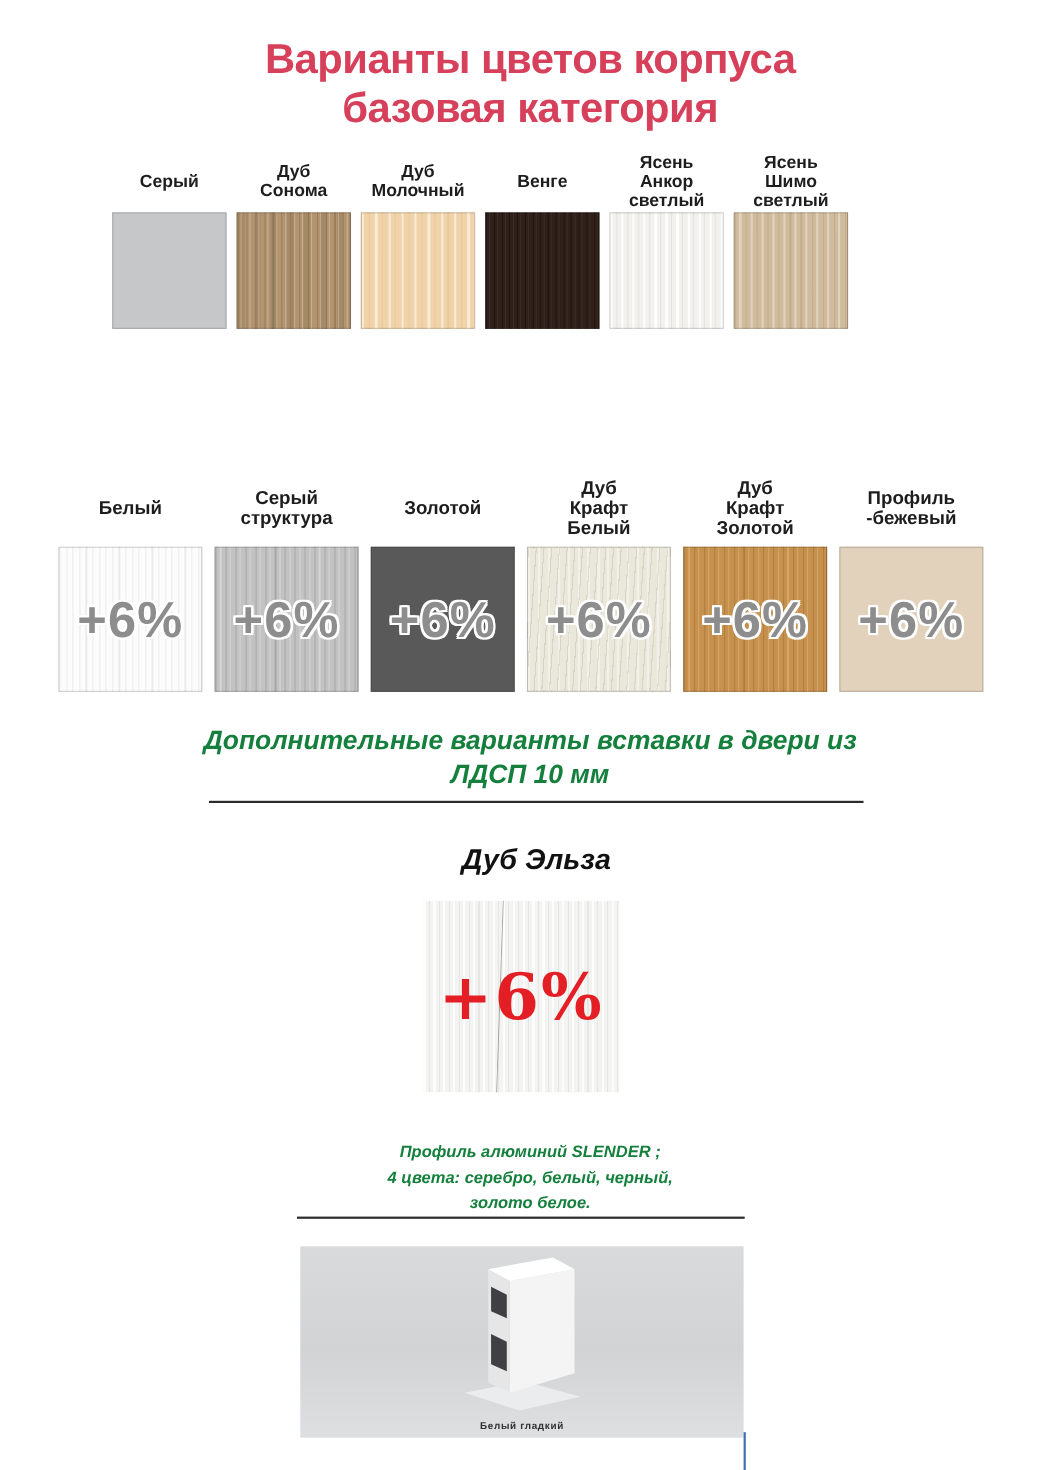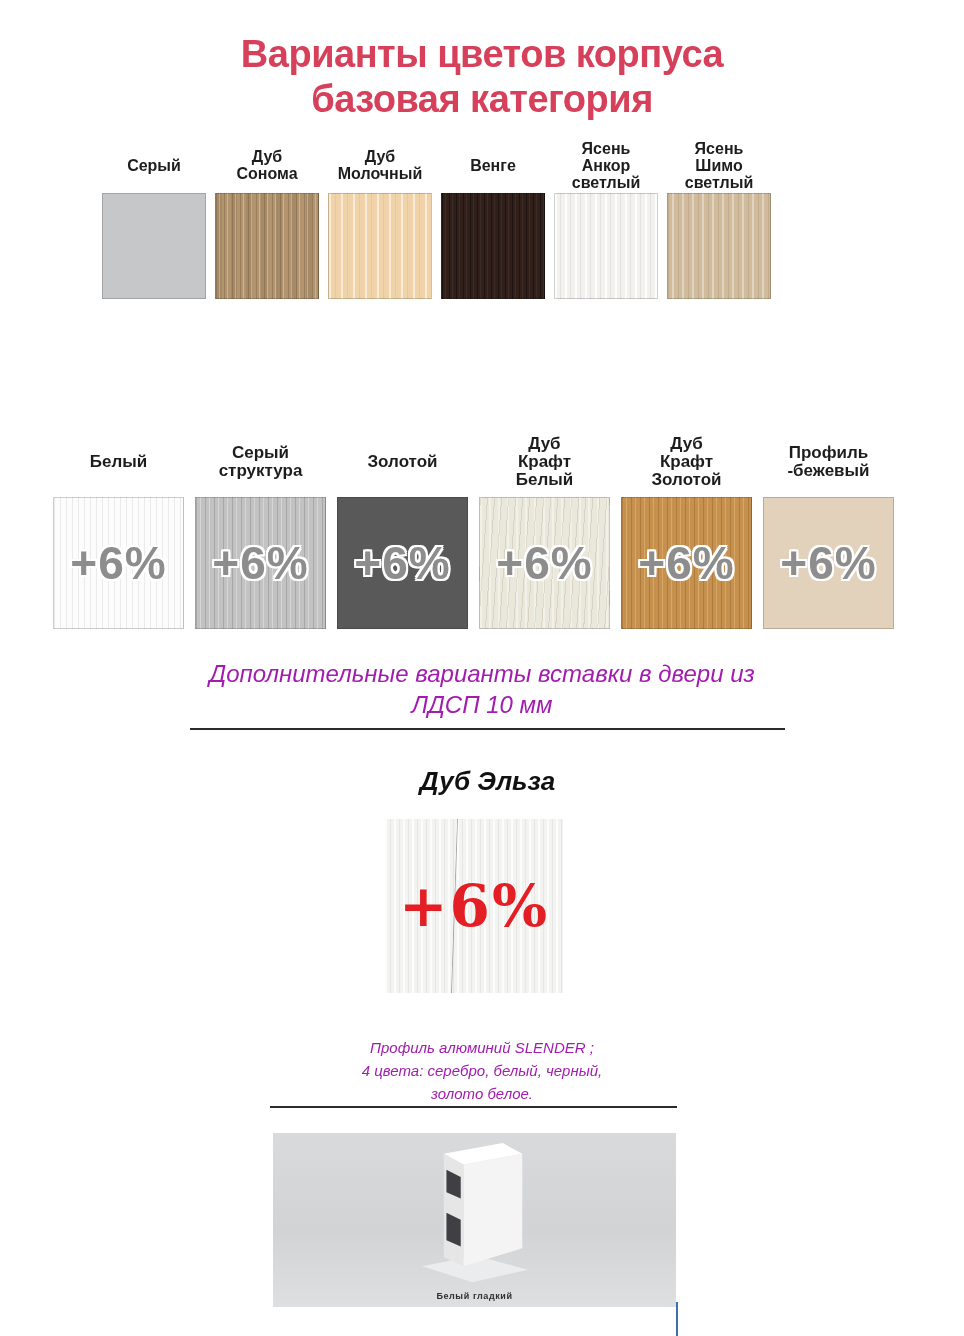--- a/index.html
+++ b/index.html
@@ -59,22 +59,22 @@
   .tx-kraftwhite{background-image:
     repeating-linear-gradient(94deg,rgba(150,140,120,.22) 0 1px,transparent 1px 7px),
     repeating-linear-gradient(90deg,rgba(255,255,255,.4) 0 2px,transparent 2px 9px);}
   .tx-kraftgold{background-image:
     repeating-linear-gradient(90deg,rgba(130,80,25,.32) 0 1px,transparent 1px 4px,rgba(255,220,160,.28) 4px 5px,transparent 5px 9px);}
   .tx-elza{background-image:
     linear-gradient(92deg,transparent 39%,rgba(80,80,80,.45) 39.4%,transparent 39.9%),
     repeating-linear-gradient(90deg,rgba(255,255,255,.8) 0 2px,transparent 2px 5px,rgba(170,170,170,.18) 5px 6px,transparent 6px 9px);}
   
   .ital-heading{
-    position:absolute;left:0;right:0;text-align:center;color:#a21caf;
-    font-weight:normal;font-style:italic;white-space:pre-line;
+    position:absolute;left:0;right:0;text-align:center;color:#15803d;
+    font-weight:bold;font-style:italic;white-space:pre-line;
   }
   #heading-insert{top:642px;font-size:24px;line-height:31px;}
   #heading-profile{top:1020px;font-size:15px;line-height:23px;}
   .rule{position:absolute;height:2px;background:#2b2b2b;}
   #rule-insert{left:190px;top:712px;width:595px;}
   #rule-profile{left:270px;top:1090px;width:407px;}
   #elza-label{position:absolute;left:11px;right:0;top:750px;text-align:center;
     font-weight:bold;font-style:italic;font-size:26px;color:#111;}
   #elza-swatch{
     position:absolute;left:385px;top:803px;width:178px;height:174px;

